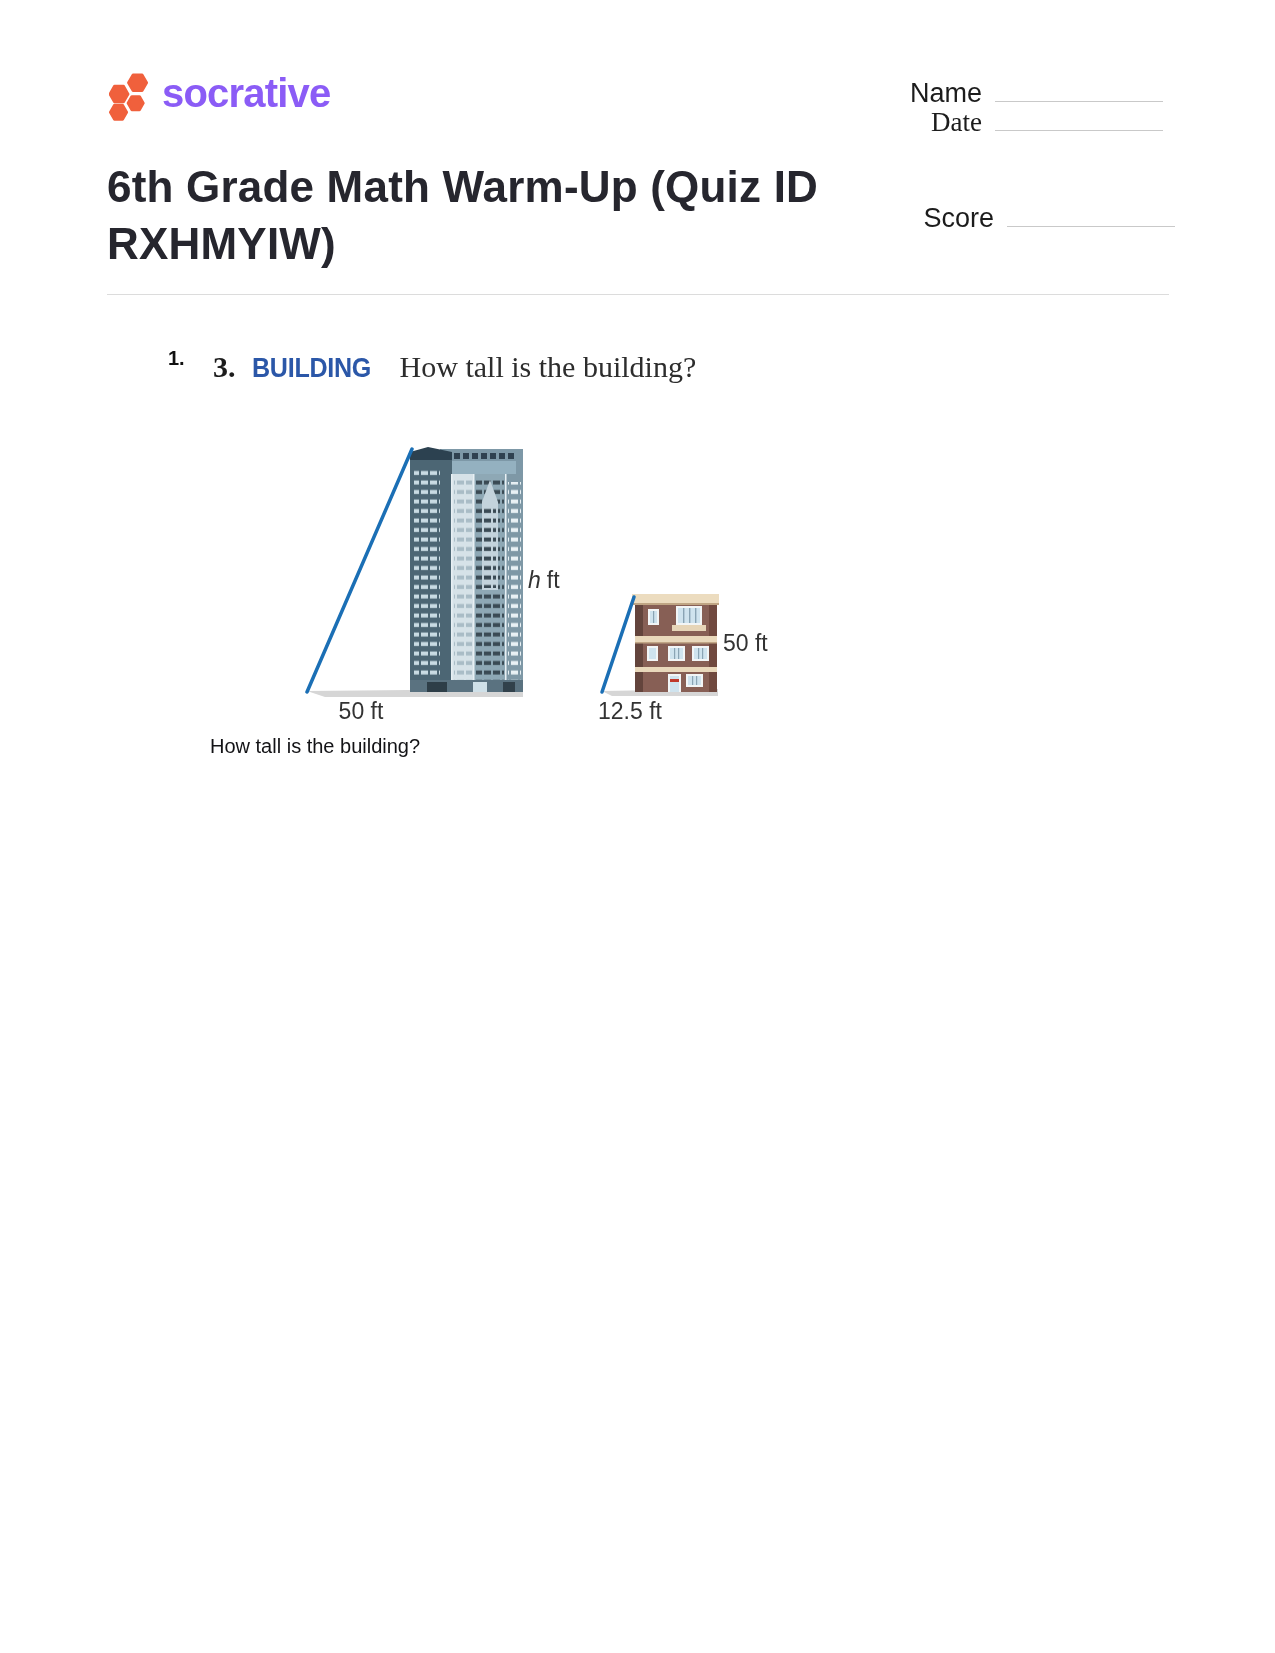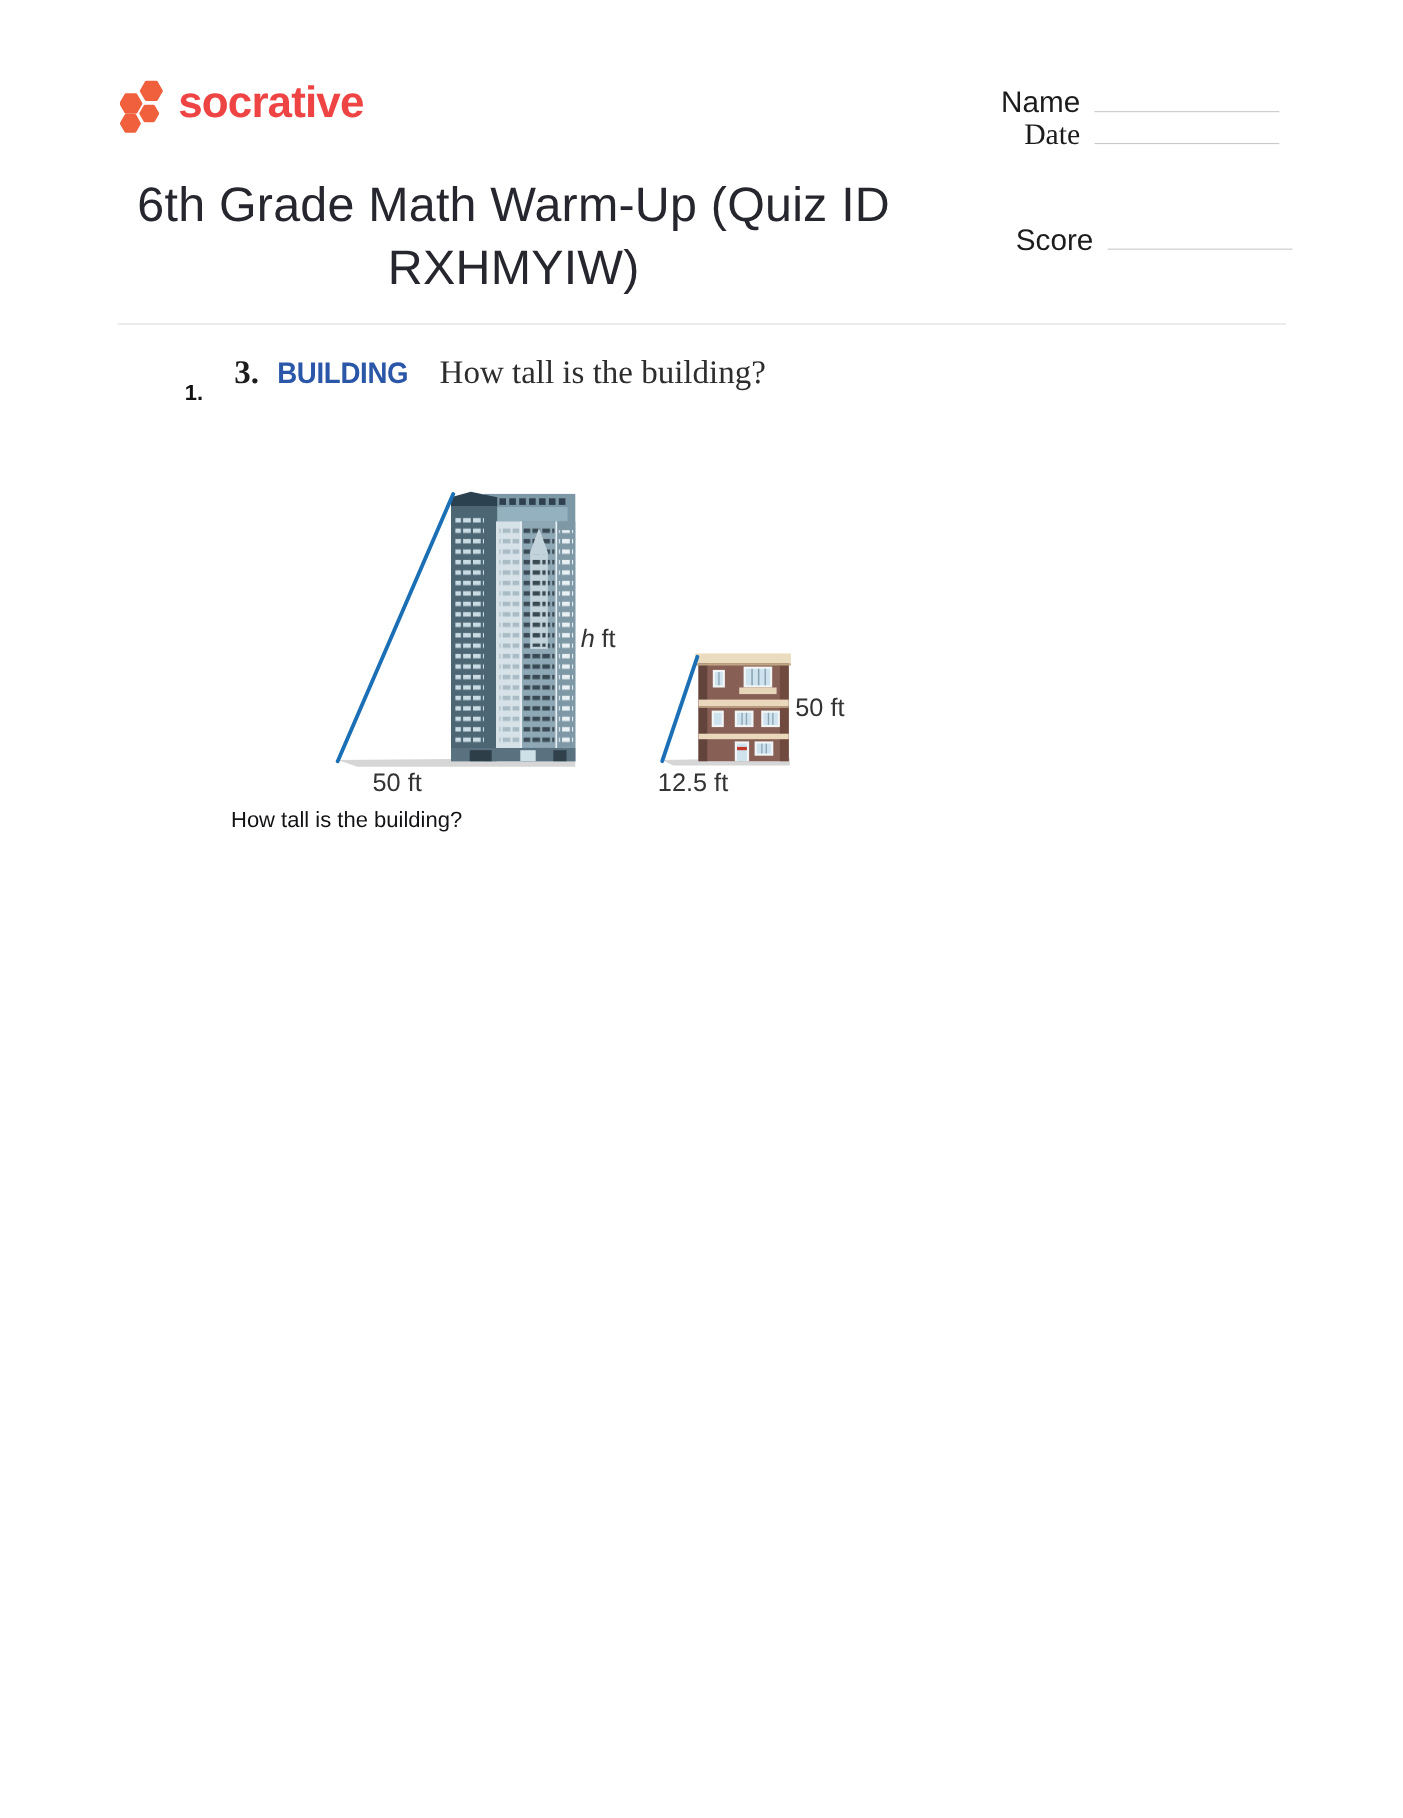--- a/index.html
+++ b/index.html
@@ -10,56 +10,56 @@
     font-family:"Liberation Sans", sans-serif;
     color:#1b1b1f;
     overflow:hidden;
   }
 
   
   .logo{position:absolute;left:109px;top:70px;display:flex;align-items:center;}
   .logo-icon{width:40px;height:52px;margin-right:13px;}
   .wordmark{
     font-size:40px;font-weight:bold;letter-spacing:-0.8px;
-    color:#ef4444;line-height:1;padding-bottom:6px;
+    color:#8b5cf6;line-height:1;padding-bottom:6px;
   }
 
   
   .field-row{position:absolute;display:flex;align-items:baseline;}
   .field-label{
     display:inline-block;width:107px;text-align:right;
     font-size:27px;color:#1c1c1c;
   }
   .blank-line{
     display:inline-block;width:168px;margin-left:13px;
     border-bottom:1.5px solid #c9c9c9;height:2px;
   }
   .row-name{left:875px;top:78px;}
   .row-date{left:875px;top:107px;font-family:Liberation Serif, serif;}
   .row-score{left:887px;top:203px;}
 
   
   .page-title{
     position:absolute;left:107px;top:158px;width:720px;
-    font-size:44px;font-weight:normal;color:#26262e;
-    line-height:1.3;letter-spacing:0.2px;margin:0;text-align:center;
+    font-size:44px;font-weight:bold;color:#26262e;
+    line-height:1.3;letter-spacing:0.2px;margin:0;
   }
 
   .divider{
     position:absolute;left:107px;top:294px;width:1062px;height:1px;
     background:#dcdcdc;
   }
 
   
   .q-number{
     position:absolute;left:168px;top:347px;
     font-size:20px;font-weight:bold;color:#111;
   }
   .q-line{
-    position:absolute;left:213px;top:322px;white-space:nowrap;
+    position:absolute;left:213px;top:350px;white-space:nowrap;
     font-family:"Liberation Serif", serif;font-size:30px;color:#2d2d2d;
   }
   .q-item-number{
     font-family:"Liberation Serif", serif;
     font-weight:bold;color:#1c1c1c;margin-right:9px;
   }
   .q-keyword{
     display:inline-block;transform:scaleX(0.93);transform-origin:left bottom;
     font-family:"Liberation Sans", sans-serif;
     font-weight:bold;font-size:27px;color:#2b57a8;

